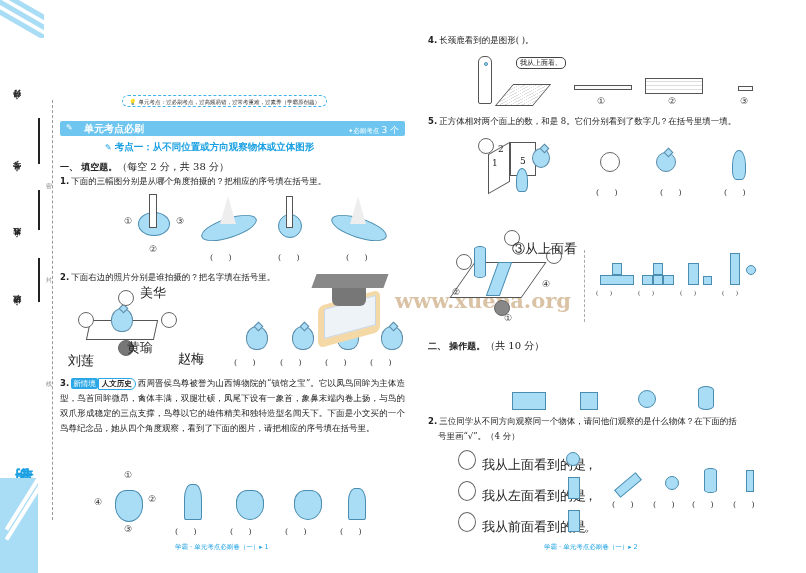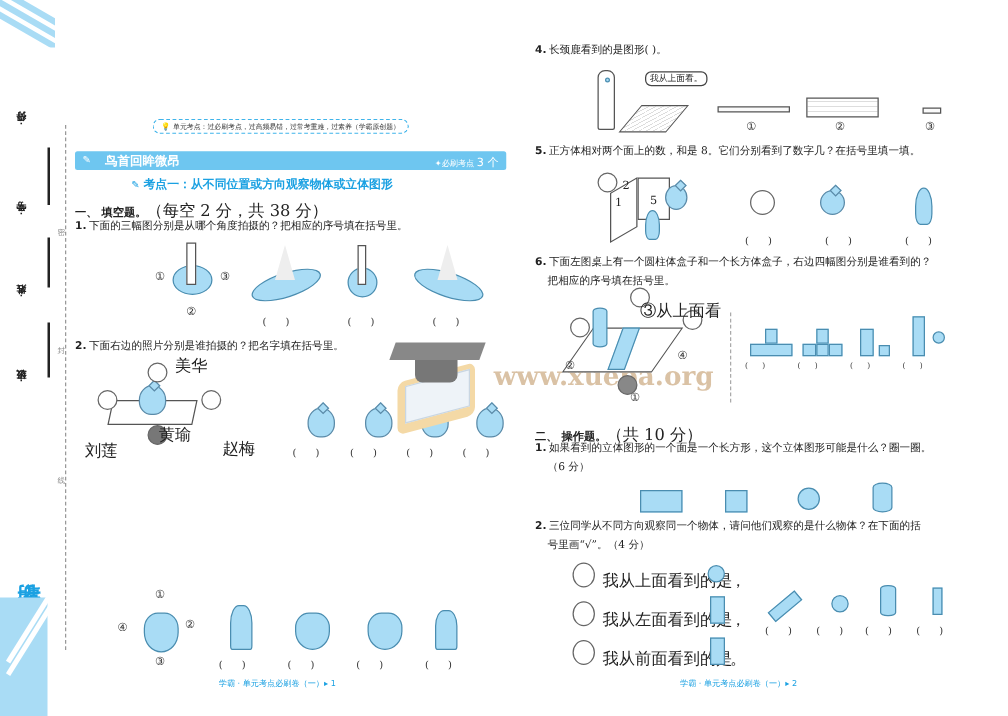--- a/index.html
+++ b/index.html
@@ -45,21 +45,21 @@
   .sec-bar .t { position: absolute; left: 24px; top: 1px; font-size: 10px; font-weight: bold; }
   .sec-bar .icn { position: absolute; left: 6px; top: 2px; font-size: 8px; }
   .sec-bar .r { position: absolute; right: 6px; top: 3px; font-size: 6.5px; }
   .sec-bar .r b { font-size: 9px; font-weight: normal; }
 
   .kp { position: absolute; font-family: "DejaVu Sans", sans-serif; font-weight: bold; font-size: 9.5px; color: #1ba1e2; white-space: nowrap; }
   .kp .icn { font-size: 8px; margin-right: 3px; }
 
   .q-head { position: absolute; font-size: 9px; white-space: nowrap; }
   .q-head b { font-family: "DejaVu Sans", sans-serif; }
-  .q-head small { font-size: 13px; }
+  .q-head small { font-size: 10px; }
   .q { position: absolute; font-size: 8.5px; line-height: 15px; }
   .q .n { font-family: "DejaVu Sans", sans-serif; font-weight: bold; margin-right: 2px; }
   .paren { position: absolute; font-size: 8px; color: #333; white-space: pre; }
   .circ { position: absolute; font-size: 9px; color: #333; }
 
   
   .blue { background: #a9dcf5; border: 1px solid #4a8db0; }
   .shape { position: absolute; }
   .mascot { position: absolute; width: 22px; height: 24px; border-radius: 50% 50% 45% 45%; background: #a9dcf5; border: 1px solid #5a8aa8; }
   .mascot::before { content: ""; position: absolute; left: 8px; top: -4px; width: 5px; height: 5px; background: #a9dcf5; border: 1px solid #5a8aa8; transform: rotate(45deg); }
@@ -110,21 +110,21 @@
 <span class="cut-mark" style="top:182px">密</span>
 <span class="cut-mark" style="top:276px">封</span>
 <span class="cut-mark" style="top:380px">线</span>
 
 <div class="page" id="page-left">
 
   <div class="tip">单元考点：过必刷考点，过高频易错，过常考重难，过素养（学霸原创题）</div>
 
   <div class="sec-bar">
     <span class="icn">✎</span>
-    <span class="t">鸟首回眸微昂</span>
+    <span class="t">单元考点必刷</span>
     <span class="r"><span>✦必刷考点</span> <b>3 个</b></span>
   </div>
 
   <div class="kp" style="left:45px;top:141px">
     <span class="icn">✎</span><span>考点一：从不同位置或方向观察物体或立体图形</span>
   </div>
 
   <div class="q-head" style="left:0;top:160px">
     <b>一、 填空题。</b><small>（每空 2 分，共 38 分）</small>
   </div>
@@ -168,20 +168,23 @@
   </div>
   <div class="mascot" style="left:186px;top:326px"></div>
   <div class="mascot" style="left:232px;top:326px"></div>
   <div class="mascot" style="left:277px;top:326px"></div>
   <div class="mascot" style="left:321px;top:326px"></div>
   <span class="paren" style="left:174px;top:358px">(      )</span>
   <span class="paren" style="left:220px;top:358px">(      )</span>
   <span class="paren" style="left:265px;top:358px">(      )</span>
   <span class="paren" style="left:310px;top:358px">(      )</span>
 
+  <div class="q" style="left:0;top:376px;width:345px;text-align:justify">
+    <span class="n">3.</span><span class="badge1">新情境</span><span class="badge2">人文历史</span><span>西周晋侯鸟尊被誉为山西博物院的“镇馆之宝”。它以凤鸟回眸为主体造型，鸟首回眸微昂，禽体丰满，双腿壮硕，凤尾下设有一象首，象鼻末端内卷上扬，与鸟的双爪形成稳定的三点支撑，鸟尊以它的雄伟精美和独特造型名闻天下。下面是小文买的一个鸟尊纪念品，她从四个角度观察，看到了下面的图片，请把相应的序号填在括号里。</span>
+  </div>
 
   <div>
     <div class="shape blue" style="left:55px;top:490px;width:28px;height:32px;border-radius:40% 40% 50% 50%"></div>
     <span class="circ" style="left:64px;top:470px">①</span>
     <span class="circ" style="left:88px;top:494px">②</span>
     <span class="circ" style="left:64px;top:524px">③</span>
     <span class="circ" style="left:34px;top:497px">④</span>
   </div>
   <div class="shape blue" style="left:124px;top:484px;width:18px;height:36px;border-radius:40% 40% 10% 10%"></div>
   <div class="shape blue" style="left:176px;top:490px;width:28px;height:30px;border-radius:40% 40% 50% 50%"></div>
@@ -234,24 +237,20 @@
     <div class="mascot" style="left:112px;top:148px;width:18px;height:20px;border-radius:50%"></div>
     <div class="shape blue" style="left:96px;top:168px;width:12px;height:24px;border-radius:50% 50% 30% 30%"></div>
   </div>
   <div class="person" style="left:180px;top:152px;width:20px;height:20px"></div>
   <div class="mascot" style="left:236px;top:152px;width:20px;height:20px;border-radius:50%"></div>
   <div class="shape blue" style="left:312px;top:150px;width:14px;height:30px;border-radius:50% 50% 30% 30%"></div>
   <span class="paren" style="left:176px;top:188px">(      )</span>
   <span class="paren" style="left:240px;top:188px">(      )</span>
   <span class="paren" style="left:304px;top:188px">(      )</span>
 
-  <div class="q" style="left:8px;top:203px;width:370px">
-    <span class="n">6.</span><span>下面左图桌上有一个圆柱体盒子和一个长方体盒子，右边四幅图分别是谁看到的？</span><br>
-    <span style="padding-left:10px">把相应的序号填在括号里。</span>
-  </div>
   <div>
     <div class="shape" style="left:42px;top:262px;width:72px;height:36px;border:1px solid #555;transform:skewX(-35deg);background:#fff"></div>
     <div class="shape blue" style="left:54px;top:246px;width:12px;height:32px;border-radius:6px/3px"></div>
     <div class="shape blue" style="left:72px;top:262px;width:14px;height:34px;transform:skewX(-20deg)"></div>
     <div class="person" style="left:84px;top:230px"></div>
     <div class="person" style="left:36px;top:254px"></div>
     <div class="person" style="left:126px;top:248px"></div>
     <div class="person" style="left:74px;top:300px;background:#888"></div>
     <span class="label-small" style="left:92px;top:240px">③从上面看</span>
     <span class="circ" style="left:32px;top:287px">②</span>
@@ -281,24 +280,20 @@
   <span class="paren" style="left:176px;top:289px;font-size:6px">(      )</span>
   <span class="paren" style="left:218px;top:289px;font-size:6px">(      )</span>
   <span class="paren" style="left:260px;top:289px;font-size:6px">(      )</span>
   <span class="paren" style="left:302px;top:289px;font-size:6px">(      )</span>
 
 
   <div class="q-head" style="left:8px;top:339px">
     <b>二、 操作题。</b><small>（共 10 分）</small>
   </div>
 
-  <div class="q" style="left:8px;top:352px;width:370px">
-    <span class="n">1.</span><span>如果看到的立体图形的一个面是一个长方形，这个立体图形可能是什么？圈一圈。</span><br>
-    <span style="padding-left:10px">（6 分）</span>
-  </div>
   <div class="shape blue" style="left:92px;top:392px;width:34px;height:18px"></div>
   <div class="shape blue" style="left:160px;top:392px;width:18px;height:18px"></div>
   <div class="shape blue" style="left:218px;top:390px;width:18px;height:18px;border-radius:50%"></div>
   <div class="shape blue" style="left:278px;top:386px;width:16px;height:24px;border-radius:8px/4px"></div>
 
   <div class="q" style="left:8px;top:414px;width:370px">
     <span class="n">2.</span><span>三位同学从不同方向观察同一个物体，请问他们观察的是什么物体？在下面的括</span><br>
     <span style="padding-left:10px">号里画“√”。（4 分）</span>
   </div>
   <div>

